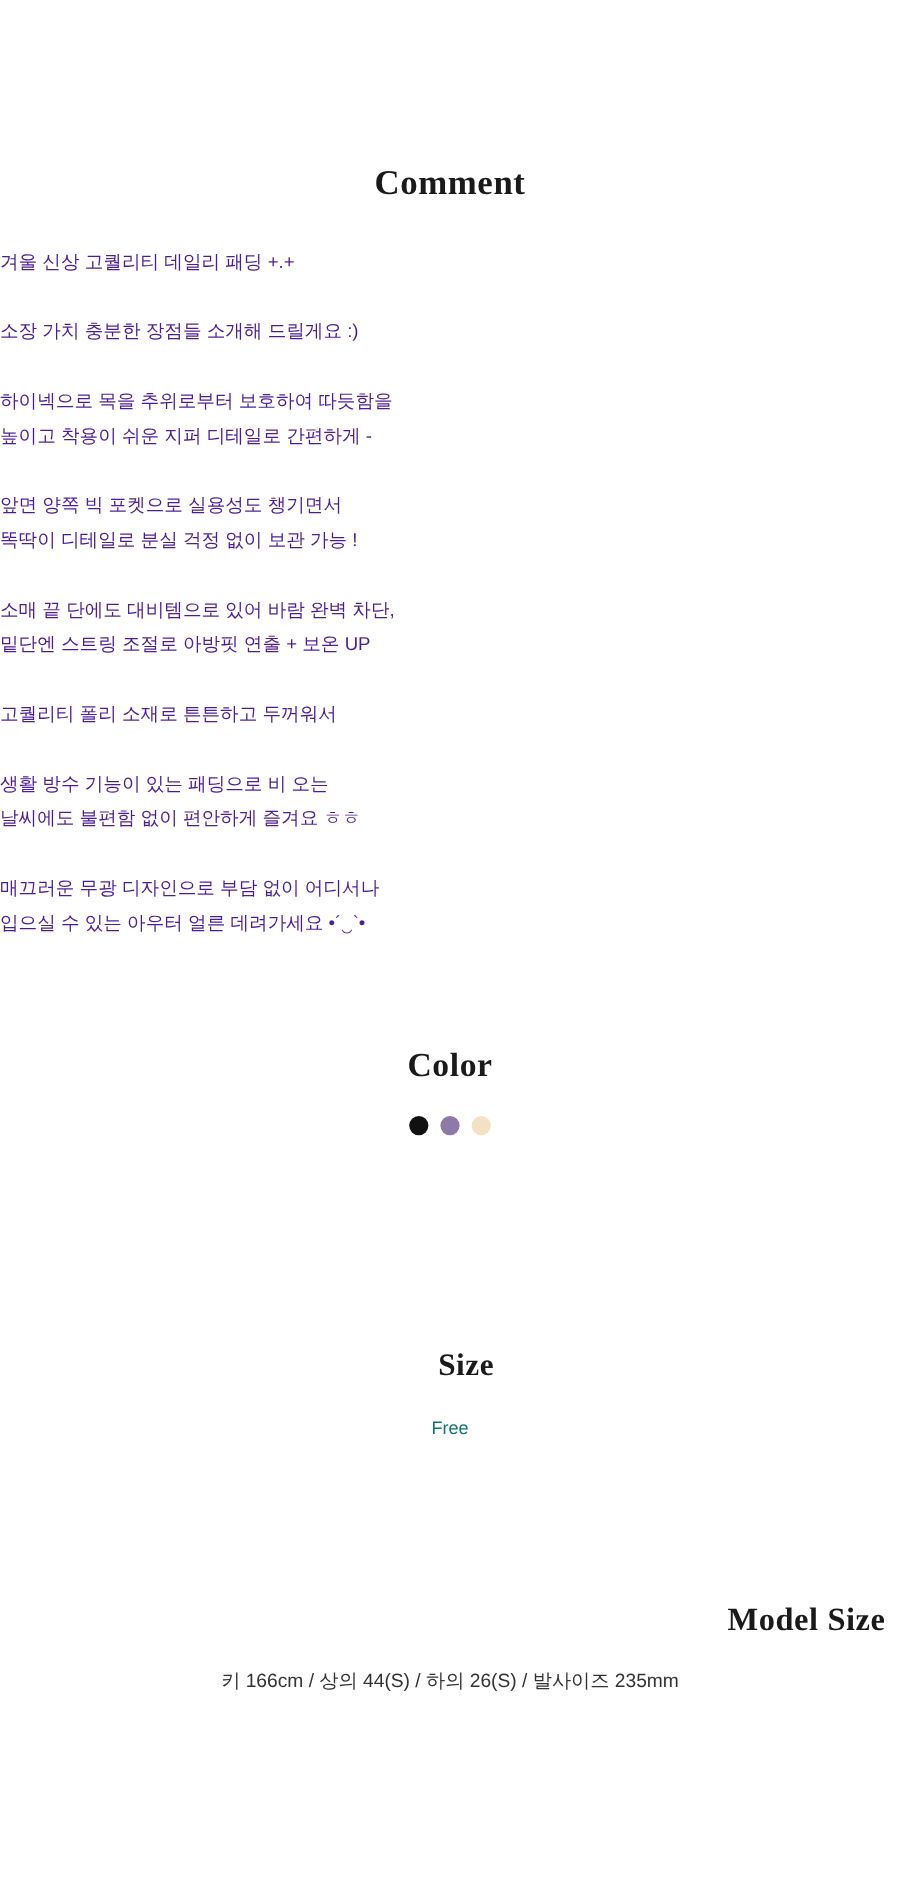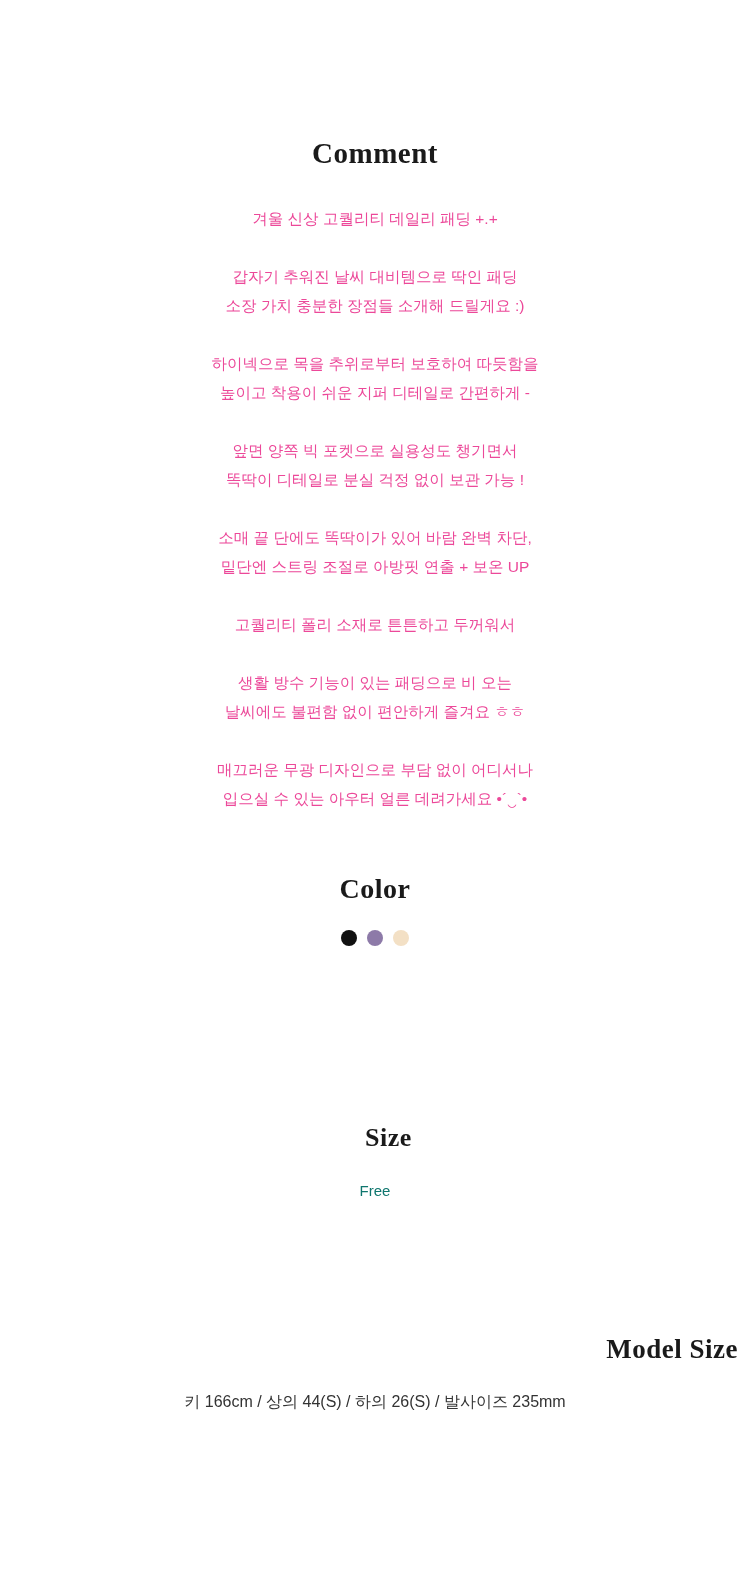--- a/index.html
+++ b/index.html
@@ -35,24 +35,24 @@
     top: 136px;
     left: 0;
     width: 750px;
   }
   .comment-section .section-heading {
     font-size: 29px;
     line-height: 34px;
     margin: 0 0 34px 0;
   }
   .comment-body {
-    text-align: center;
+    text-align: left;
     font-size: 15.5px;
     line-height: 29px;
-    color: #ec4899;
+    color: #4c1d95;
   }
   .comment-para {
     margin: 0 0 29px 0;
   }
   .comment-para:last-child {
     margin-bottom: 0;
   }
   .comment-line {
     display: block;
   }
@@ -129,36 +129,35 @@
 
   <section class="comment-section">
     <h2 class="section-heading">Comment</h2>
     <div class="comment-body">
 
       <p class="comment-para">
         <span class="comment-line">겨울 신상 고퀄리티 데일리 패딩 +.+</span>
       </p>
 
       <p class="comment-para">
-        <span class="comment-line">갑자기 추워진 날씨 대비템으로 딱인 패딩</span>
         <span class="comment-line">소장 가치 충분한 장점들 소개해 드릴게요 :)</span>
       </p>
 
       <p class="comment-para">
         <span class="comment-line">하이넥으로 목을 추위로부터 보호하여 따듯함을</span>
         <span class="comment-line">높이고 착용이 쉬운 지퍼 디테일로 간편하게 -</span>
       </p>
 
       <p class="comment-para">
         <span class="comment-line">앞면 양쪽 빅 포켓으로 실용성도 챙기면서</span>
         <span class="comment-line">똑딱이 디테일로 분실 걱정 없이 보관 가능 !</span>
       </p>
 
       <p class="comment-para">
-        <span class="comment-line">소매 끝 단에도 똑딱이가 있어 바람 완벽 차단,</span>
+        <span class="comment-line">소매 끝 단에도 대비템으로 있어 바람 완벽 차단,</span>
         <span class="comment-line">밑단엔 스트링 조절로 아방핏 연출 + 보온 UP</span>
       </p>
 
       <p class="comment-para">
         <span class="comment-line">고퀄리티 폴리 소재로 튼튼하고 두꺼워서</span>
       </p>
 
       <p class="comment-para">
         <span class="comment-line">생활 방수 기능이 있는 패딩으로 비 오는</span>
         <span class="comment-line">날씨에도 불편함 없이 편안하게 즐겨요 ㅎㅎ</span>

